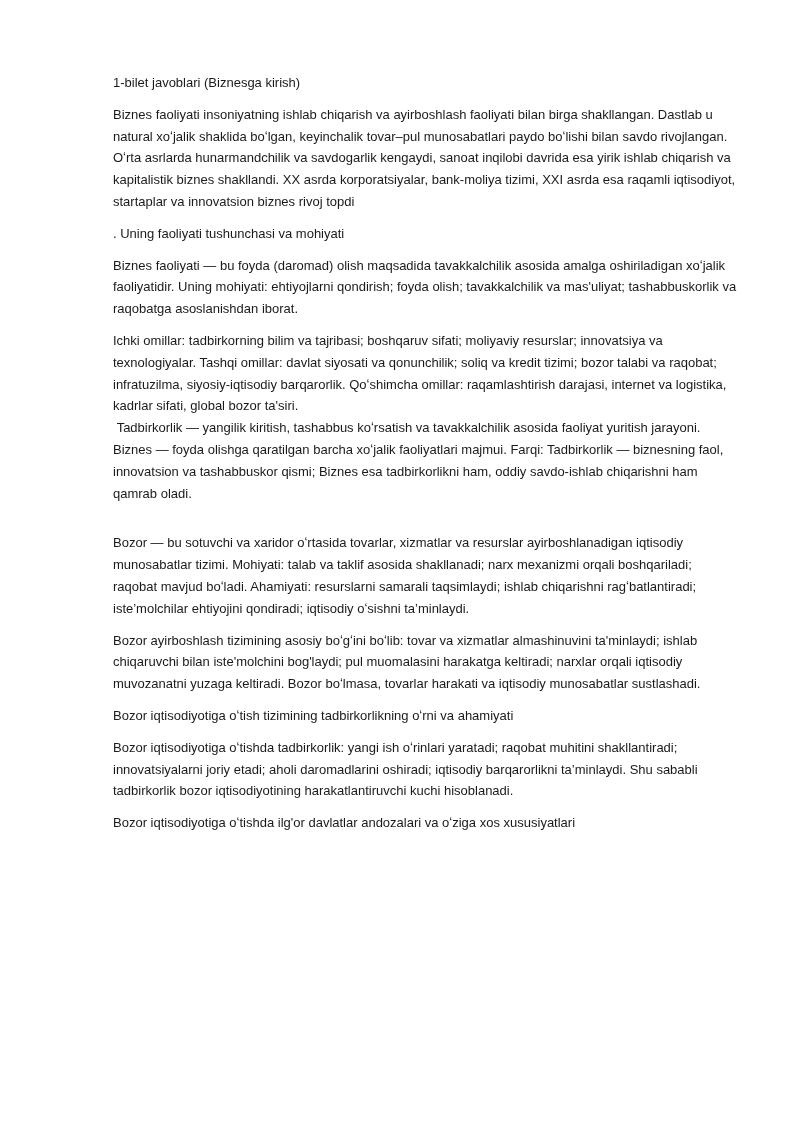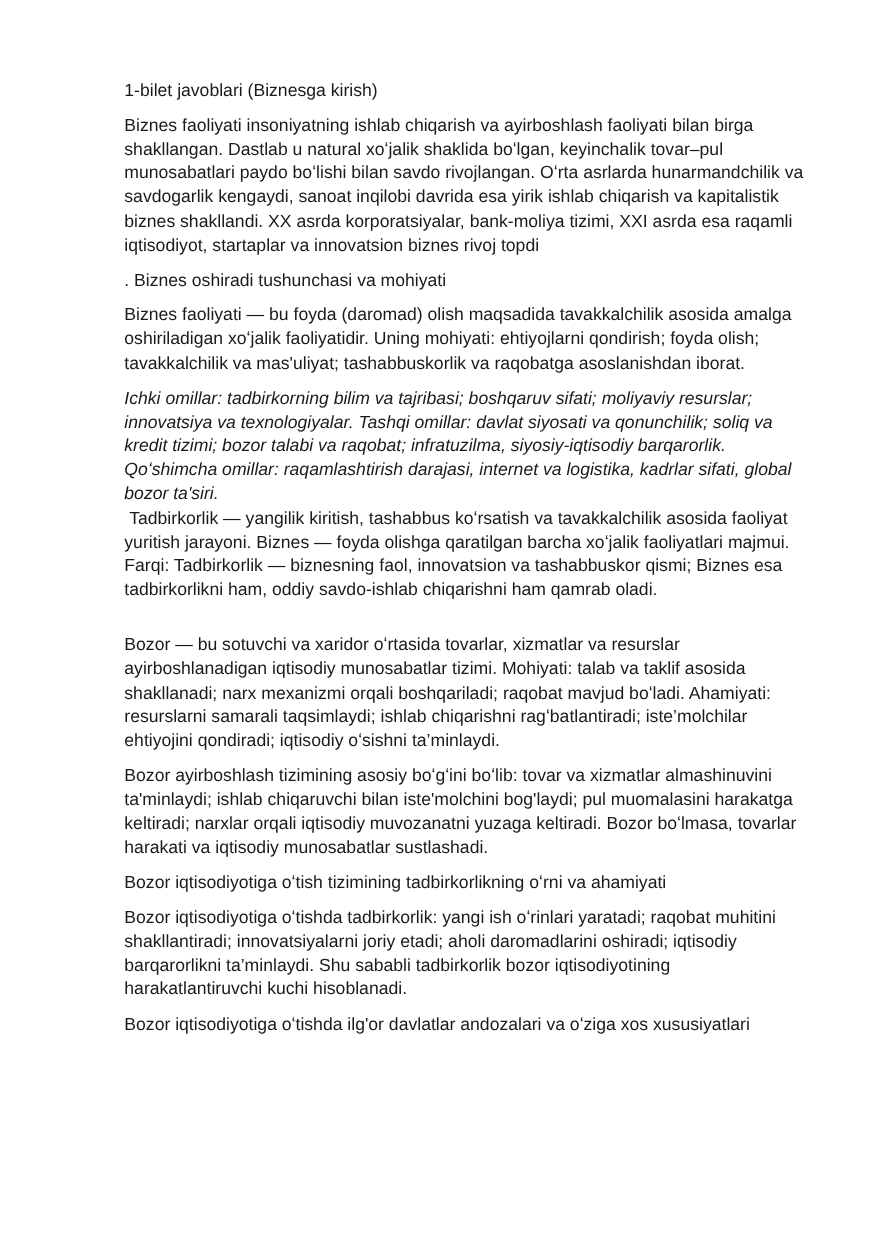--- a/index.html
+++ b/index.html
@@ -17,43 +17,42 @@
   }
   .content {
     position: absolute;
     left: 113px;
     top: 72px;
     width: 624px;
     color: #1a1a1a;
   }
   .par {
     margin: 0 0 10px 0;
-    font-size: 16px;
+    font-size: 13px;
     line-height: 21.8px;
     font-weight: 400;
     white-space: pre-wrap;
     word-wrap: break-word;
   }
   .par.tight {
     margin-bottom: 0;
-    font-style: italic;
   }
   .par.blank {
     height: 18px;
     margin: 0;
   }
 </style>
 </head>
 <body>
 
 <div class="page">
   <div class="content">
     <p class="par">1-bilet javoblari (Biznesga kirish)</p>
     <p class="par">Biznes faoliyati insoniyatning ishlab chiqarish va ayirboshlash faoliyati bilan birga shakllangan. Dastlab u natural xoʻjalik shaklida boʻlgan, keyinchalik tovar–pul munosabatlari paydo boʻlishi bilan savdo rivojlangan. Oʻrta asrlarda hunarmandchilik va savdogarlik kengaydi, sanoat inqilobi davrida esa yirik ishlab chiqarish va kapitalistik biznes shakllandi. XX asrda korporatsiyalar, bank-moliya tizimi, XXI asrda esa raqamli iqtisodiyot, startaplar va innovatsion biznes rivoj topdi</p>
-    <p class="par">. Biznes oshiradi tushunchasi va mohiyati</p>
+    <p class="par">. Uning faoliyati tushunchasi va mohiyati</p>
     <p class="par">Biznes faoliyati — bu foyda (daromad) olish maqsadida tavakkalchilik asosida amalga oshiriladigan xoʻjalik faoliyatidir. Uning mohiyati: ehtiyojlarni qondirish; foyda olish; tavakkalchilik va mas'uliyat; tashabbuskorlik va raqobatga asoslanishdan iborat.</p>
     <p class="par tight">Ichki omillar: tadbirkorning bilim va tajribasi; boshqaruv sifati; moliyaviy resurslar; innovatsiya va texnologiyalar. Tashqi omillar: davlat siyosati va qonunchilik; soliq va kredit tizimi; bozor talabi va raqobat; infratuzilma, siyosiy-iqtisodiy barqarorlik. Qoʻshimcha omillar: raqamlashtirish darajasi, internet va logistika, kadrlar sifati, global bozor ta'siri.</p>
     <p class="par"> Tadbirkorlik — yangilik kiritish, tashabbus koʻrsatish va tavakkalchilik asosida faoliyat yuritish jarayoni. Biznes — foyda olishga qaratilgan barcha xoʻjalik faoliyatlari majmui. Farqi: Tadbirkorlik — biznesning faol, innovatsion va tashabbuskor qismi; Biznes esa tadbirkorlikni ham, oddiy savdo-ishlab chiqarishni ham qamrab oladi.</p>
     <p class="par blank"></p>
     <p class="par">Bozor — bu sotuvchi va xaridor oʻrtasida tovarlar, xizmatlar va resurslar ayirboshlanadigan iqtisodiy munosabatlar tizimi. Mohiyati: talab va taklif asosida shakllanadi; narx mexanizmi orqali boshqariladi; raqobat mavjud boʻladi. Ahamiyati: resurslarni samarali taqsimlaydi; ishlab chiqarishni ragʻbatlantiradi; iste’molchilar ehtiyojini qondiradi; iqtisodiy oʻsishni ta’minlaydi.</p>
     <p class="par">Bozor ayirboshlash tizimining asosiy boʻgʻini boʻlib: tovar va xizmatlar almashinuvini ta'minlaydi; ishlab chiqaruvchi bilan iste'molchini bog'laydi; pul muomalasini harakatga keltiradi; narxlar orqali iqtisodiy muvozanatni yuzaga keltiradi. Bozor boʻlmasa, tovarlar harakati va iqtisodiy munosabatlar sustlashadi.</p>
     <p class="par">Bozor iqtisodiyotiga oʻtish tizimining tadbirkorlikning oʻrni va ahamiyati</p>
     <p class="par">Bozor iqtisodiyotiga oʻtishda tadbirkorlik: yangi ish oʻrinlari yaratadi; raqobat muhitini shakllantiradi; innovatsiyalarni joriy etadi; aholi daromadlarini oshiradi; iqtisodiy barqarorlikni ta’minlaydi. Shu sababli tadbirkorlik bozor iqtisodiyotining harakatlantiruvchi kuchi hisoblanadi.</p>
     <p class="par">Bozor iqtisodiyotiga oʻtishda ilg'or davlatlar andozalari va oʻziga xos xususiyatlari</p>
   </div>

